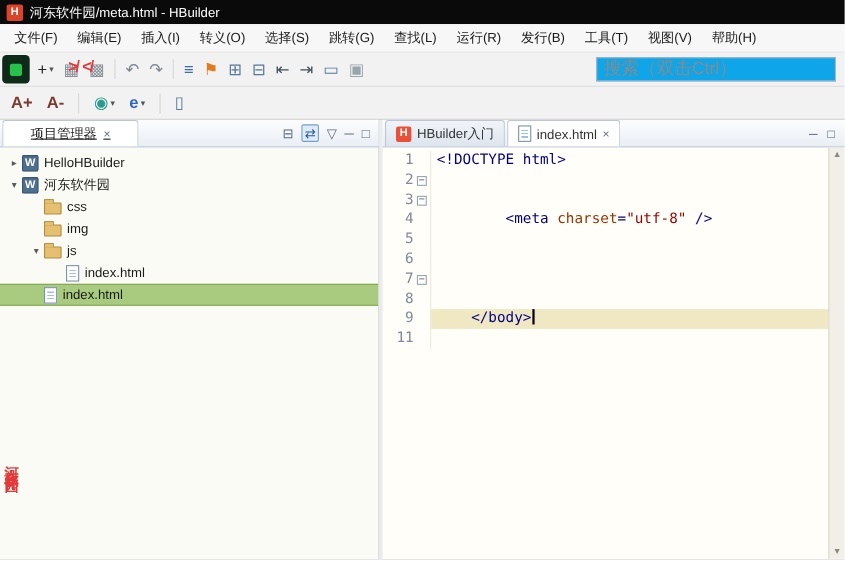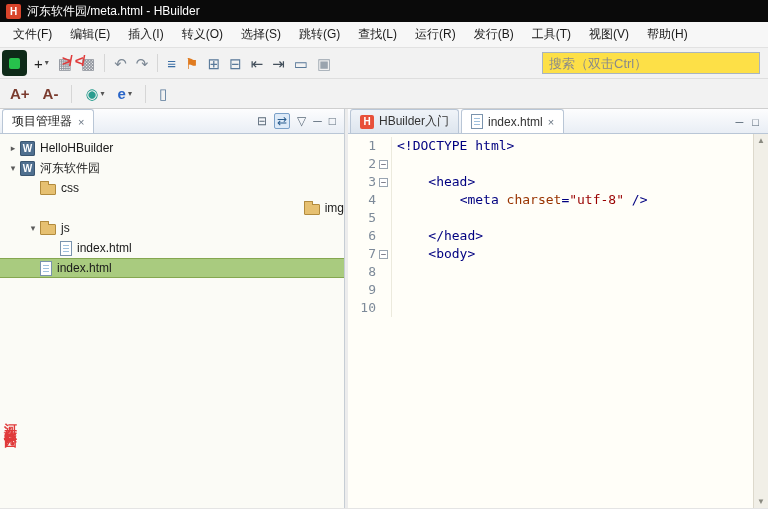--- a/index.html
+++ b/index.html
@@ -16,38 +16,38 @@
   .menu-item { padding:4px 9px; cursor:default; }
 
   
   .toolbar1 { height:31px; background:#f2f2f2; border-bottom:1px solid #dedede; display:flex; align-items:center; gap:9px; padding-left:34px; position:relative; }
   .toolbar2 { height:30px; background:#f2f2f2; border-bottom:1px solid #cfcfcf; display:flex; align-items:center; gap:13px; padding-left:10px; }
   .tbtn { display:flex; align-items:center; gap:2px; font-size:15px; line-height:1; cursor:default; }
   .tbtn .g { font-weight:bold; }
   .tbtn .dd { font-size:8px; color:#555; }
   .tsep { width:1px; height:18px; background:#d6d6d6; flex:none; }
   .searchwrap { position:absolute; right:8px; top:4px; }
-  .searchwrap input { width:218px; height:22px; border:1px solid #a9b4c0; background:#fde047; padding:0 6px; font-size:13px; font-family:"Liberation Sans",sans-serif; color:#333; }
+  .searchwrap input { width:218px; height:22px; border:1px solid #a9b4c0; background:#0ea5e9; padding:0 6px; font-size:16px; font-family:"Liberation Sans",sans-serif; color:#333; }
   .searchwrap input::placeholder { color:#8a8a8a; }
 
   
   .wm-logo { position:absolute; left:2px; top:2px; width:25px; height:26px; background:#0e2a18; border-radius:4px; z-index:6; display:flex; align-items:center; justify-content:center; }
   .wm-logo i { display:block; width:11px; height:11px; background:#27c24c; border-radius:2px; }
   .wm { position:absolute; left:62px; top:4px; z-index:6; display:flex; align-items:center; gap:4px; font-weight:bold; font-size:17px; color:var(--c-watermark-green,#00a651); }
   .wm .mark { color:var(--c-watermark-red,#e03a3a); font-size:15px; }
 
   
   .main { display:flex; height:399px; }
   .leftpanel { width:345px; flex:none; display:flex; flex-direction:column; background:#fbfbf6; border-right:1px solid #c6cdd4; }
   .splitter { width:3px; flex:none; background:#ececec; cursor:ew-resize; }
   .editorpanel { flex:1; display:flex; flex-direction:column; background:#fffef8; min-width:0; }
 
   
   .phead, .tabbar { height:25px; flex:none; background:linear-gradient(#fdfdfe,#e9eef5); border-bottom:1px solid #b9c6d6; display:flex; align-items:flex-end; }
-  .ptab { height:24px; display:flex; align-items:center; gap:6px; padding:0 9px; margin-left:2px; border:1px solid #b9c6d6; border-bottom:none; border-radius:3px 3px 0 0; background:#fff; font-size:12px; }
+  .ptab { height:24px; display:flex; align-items:center; gap:6px; padding:0 25px; margin-left:2px; border:1px solid #b9c6d6; border-bottom:none; border-radius:3px 3px 0 0; background:#fff; font-size:12px;text-decoration:underline; }
   .pclose, .tabclose { color:#6a7684; font-size:11px; cursor:default; }
   .ph-icons { margin-left:auto; display:flex; align-items:center; gap:7px; padding:0 8px 4px 0; color:#5c6b7a; font-size:12px; }
   .ph-icon { cursor:default; line-height:1; }
   .ph-icon.active { border:1px solid #7aa0c8; background:#ddeaf8; padding:1px 2px; border-radius:2px; color:#2a5d8f; }
 
   .tab { height:24px; display:flex; align-items:center; gap:5px; padding:0 9px; margin-left:2px; border:1px solid #b9c6d6; border-bottom:none; border-radius:3px 3px 0 0; background:linear-gradient(#f0f4f9,#dde5ee); font-size:12px; color:#333; }
   .tab.active { background:#fff; }
   .tab-icon-h { width:14px; height:14px; border-radius:2px; background:#e8503a; color:#fff; font-weight:bold; font-size:10px; display:flex; align-items:center; justify-content:center; flex:none; }
   .winbtns { margin-left:auto; display:flex; gap:9px; padding:0 9px 5px 0; color:#4a5a6a; font-size:11px; }
 
@@ -211,21 +211,21 @@
         <div class="trow" style="padding-left: 6px;">
           <span class="exp">▾</span>
           <span class="icon-project ticon">W</span>
           <span class="tlabel">河东软件园</span>
         </div>
         <div class="trow" style="padding-left: 26px;">
           <span class="exp"></span>
           <span class="icon-folder ticon"></span>
           <span class="tlabel">css</span>
         </div>
-        <div class="trow" style="padding-left: 26px; justify-content: flex-end;">
+        <div class="trow" style="padding-left: 26px;">
           <span class="exp"></span>
           <span class="icon-folder ticon"></span>
           <span class="tlabel">img</span>
         </div>
         <div class="trow" style="padding-left: 26px;">
           <span class="exp">▾</span>
           <span class="icon-folder ticon"></span>
           <span class="tlabel">js</span>
         </div>
         <div class="trow" style="padding-left: 46px;">
@@ -272,54 +272,52 @@
             <span class="ln">2</span>
             <span class="foldcol">
               <span class="foldbox">−</span>
             </span>
           </div>
           <div class="row">
             <span class="ln">3</span>
             <span class="foldcol">
               <span class="foldbox">−</span>
             </span>
-            <span class="codetext"><span class="sg-plain">    </span><span class="sg-tag">&lt;head&gt;</span></span>
           </div>
           <div class="row">
             <span class="ln">4</span>
             <span class="foldcol"></span>
             <span class="codetext"><span class="sg-plain">        </span><span class="sg-tag">&lt;meta </span><span class="sg-attr">charset</span><span class="sg-tag">=</span><span class="sg-value">"utf-8"</span><span class="sg-tag"> /&gt;</span></span>
           </div>
           <div class="row">
             <span class="ln">5</span>
             <span class="foldcol"></span>
           </div>
           <div class="row">
             <span class="ln">6</span>
             <span class="foldcol"></span>
-            <span class="codetext"><span class="sg-plain">    </span><span class="sg-tag">&lt;/head&gt;</span></span>
           </div>
           <div class="row">
             <span class="ln">7</span>
             <span class="foldcol">
               <span class="foldbox">−</span>
             </span>
-            <span class="codetext"><span class="sg-plain">    </span><span class="sg-tag">&lt;body&gt;</span></span>
           </div>
           <div class="row">
             <span class="ln">8</span>
             <span class="foldcol"></span>
             <span class="codetext"></span>
           </div>
           <div class="row current">
             <span class="ln">9</span>
             <span class="foldcol"></span>
-          </div>
-          <div class="row">
-            <span class="ln">10</span>
+            <span class="codetext"><span class="sg-plain">    </span><span class="sg-tag">&lt;/body&gt;</span><span class="caret"></span></span>
+          </div>
+          <div class="row">
+            <span class="ln">11</span>
             <span class="foldcol"></span>
           </div>
         </div>
       <div class="vscroll">
         <span>▲</span>
         <span>▼</span>
       </div>
     </div>
   </div>
 

